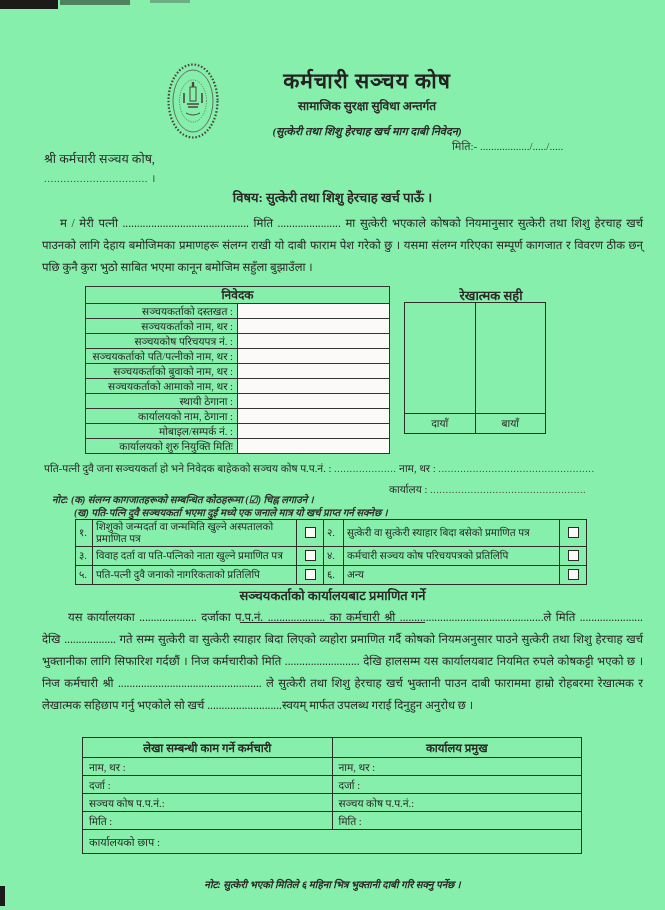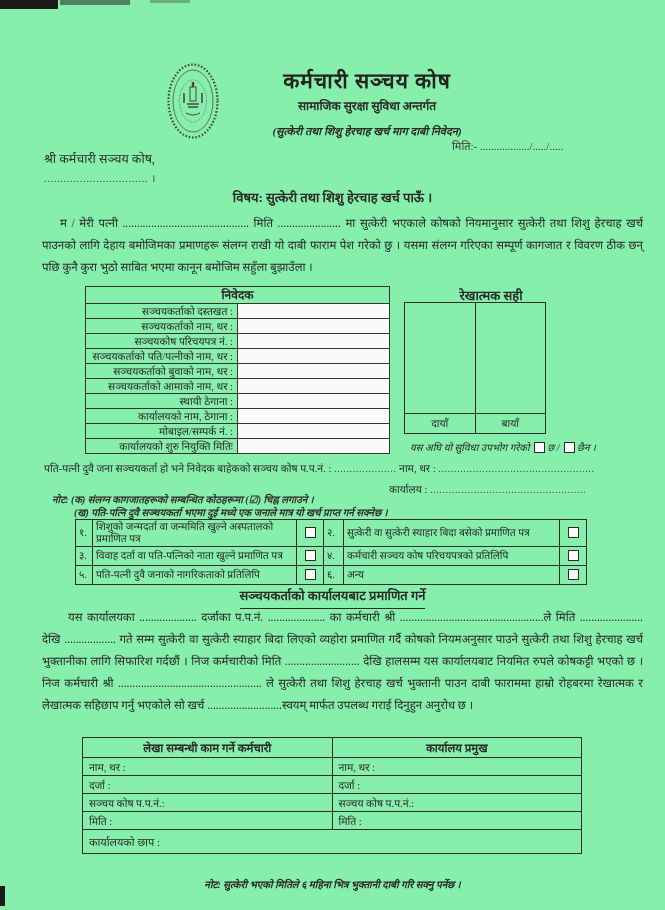--- a/index.html
+++ b/index.html
@@ -77,21 +77,21 @@
   .checklist .num { width:17px; text-align:left; }
   .checklist .txt1 { width:204px; }
   .checklist .box { width:27px; text-align:center; }
   .checklist .num2 { width:20px; }
   .checklist .txt2 { width:216px; }
   .checklist tr.r1 td { height:25px; }
   .checklist tr td { height:19px; }
 
   .cert-head-wrap { position:absolute; left:0; top:586px; width:100%; text-align:center; }
   .cert-head { display:inline-block; font-weight:bold; font-size:13px;
-               border-bottom:1.3px solid #2b2a27; padding-bottom:4px; }
+               border-bottom:1.3px solid #2b2a27; padding-bottom:18px; }
   .cert { position:absolute; left:42px; top:606px; width:601px; font-size:11.5px;
           line-height:22px; text-align:justify; text-indent:26px; }
 
   
   .sig { position:absolute; left:82px; top:737px; width:500px;
          border-collapse:collapse; table-layout:fixed; }
   .sig td { border:1.3px solid #2e2d2a; font-size:10.5px; padding:0 6px; height:18px; }
   .sig .sig-head { text-align:center; font-weight:bold; font-size:11.5px; height:20px; }
   .sig .stamp { height:24px; font-size:11px; }
 
@@ -190,27 +190,20 @@
     <div class="thumb-cells">
       <div class="thumb-cell"></div>
       <div class="thumb-cell"></div>
     </div>
     <div class="thumb-labels">
       <div class="thumb-label">दायाँ</div>
       <div class="thumb-label">बायाँ</div>
     </div>
   </div>
 
-  <div class="usage-line">
-    <span>यस अघि यो सुविधा उपभोग गरेको</span>
-    <span class="chk"></span><span>छ</span>
-    <span>/</span>
-    <span class="chk"></span><span>छैन</span>
-    <span>।</span>
-  </div>
 
   <div class="spouse">
     <div class="spouse-l1">
       <span>पति-पत्नी दुवै जना सञ्चयकर्ता हो भने निवेदक बाहेकको सञ्चय कोष प.प.नं. :</span>
       <span class="dots">....................</span>
       <span>नाम, थर :</span>
       <span class="dots">..................................................</span>
     </div>
     <div class="spouse-l2">
       <span>कार्यालय :</span>

